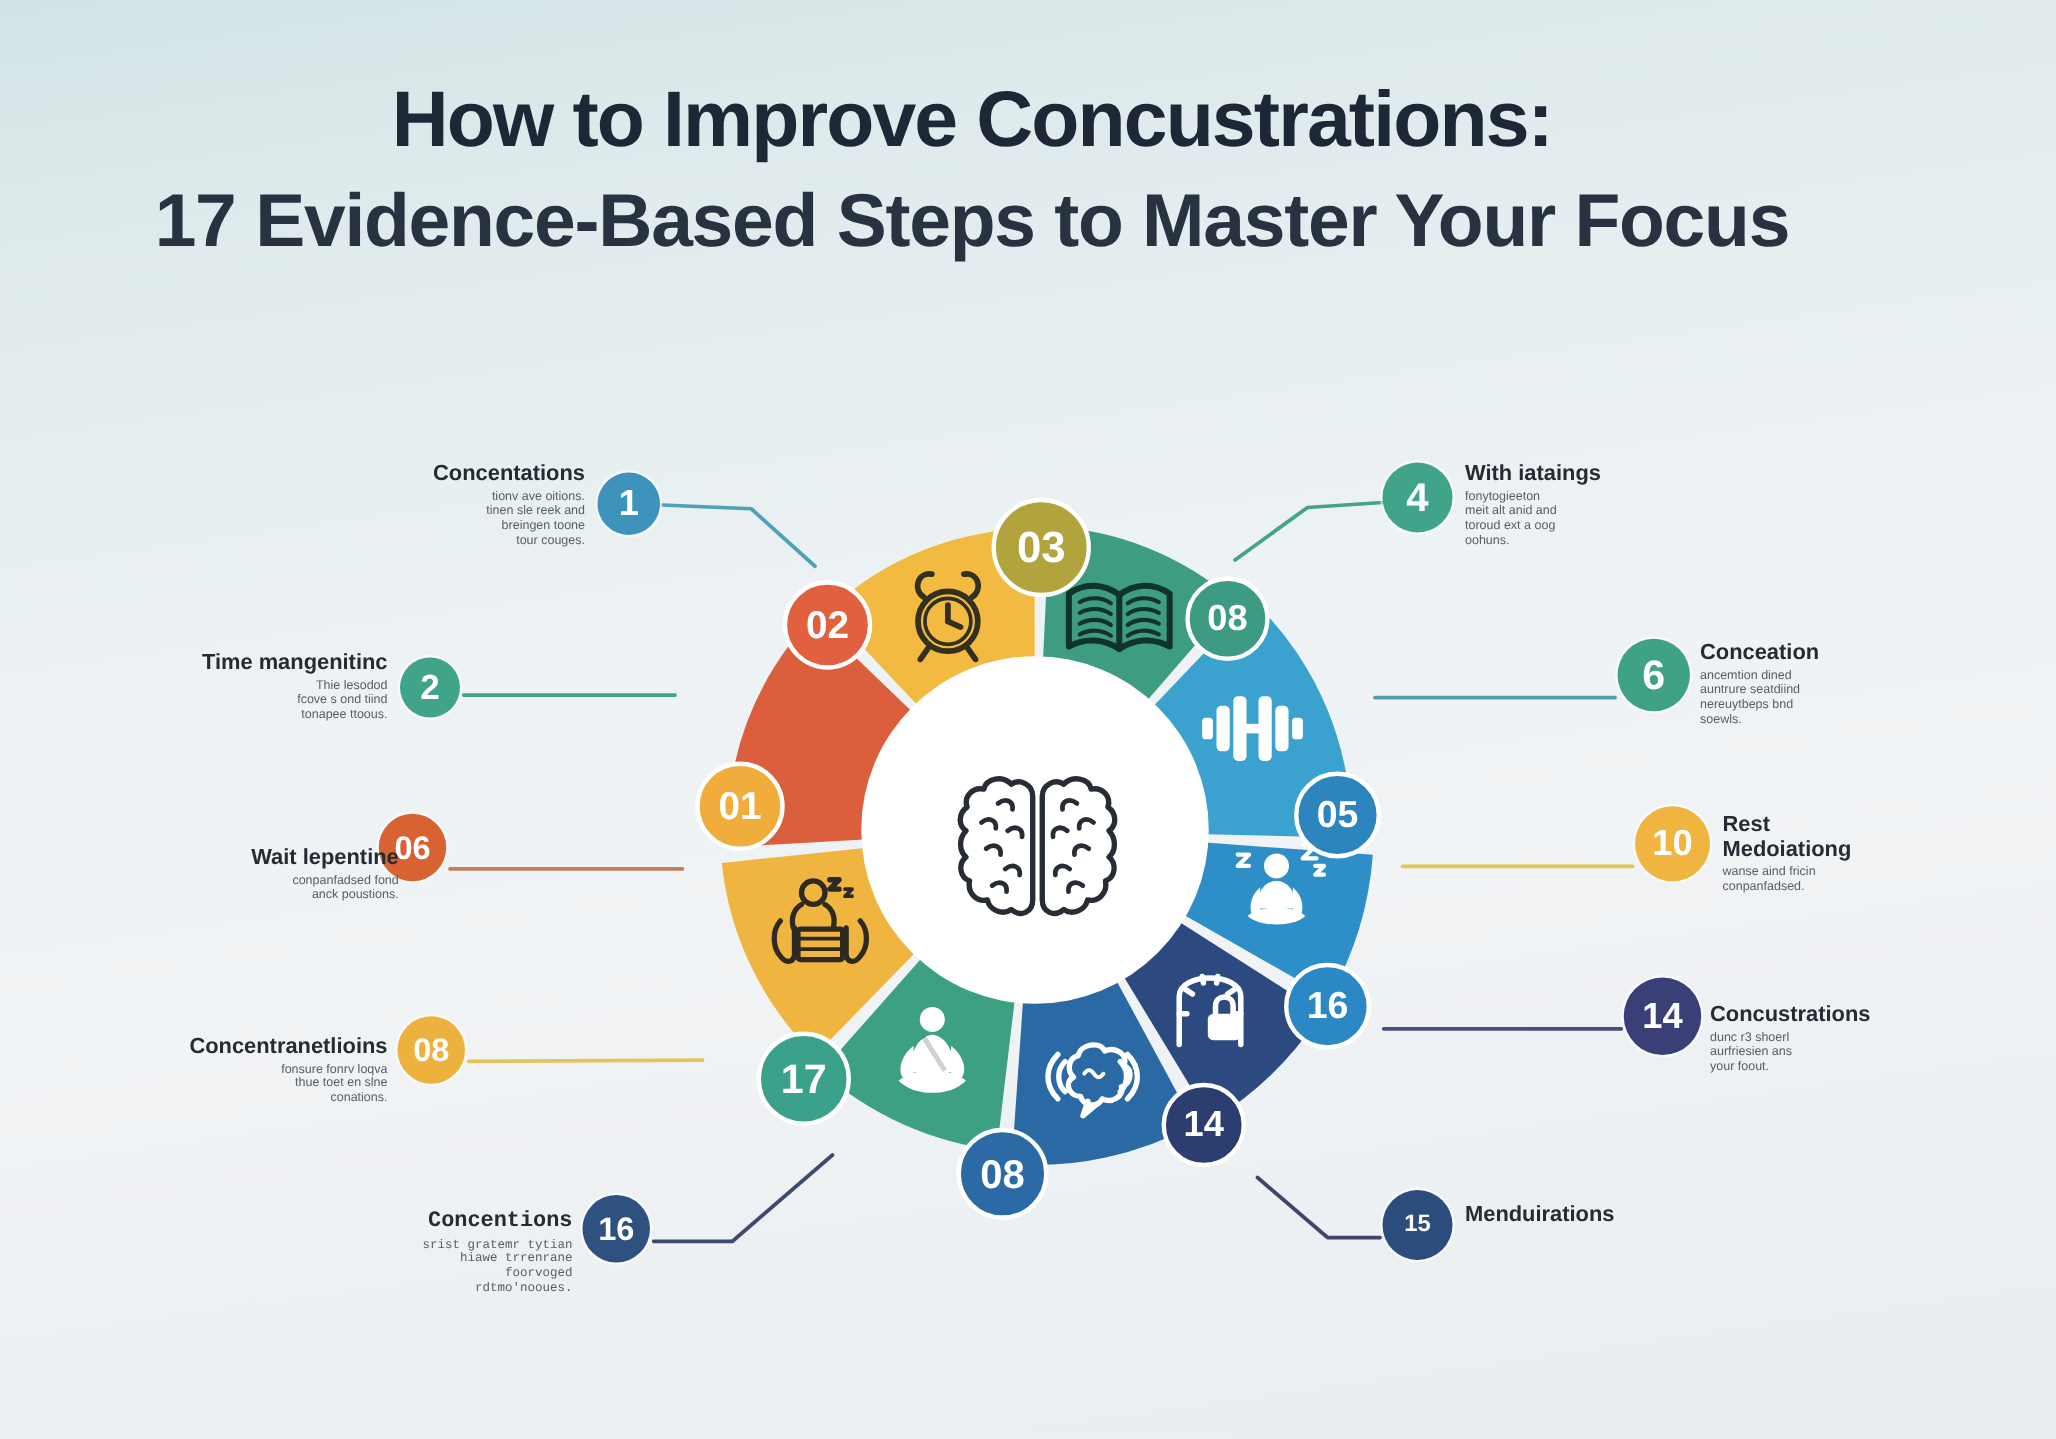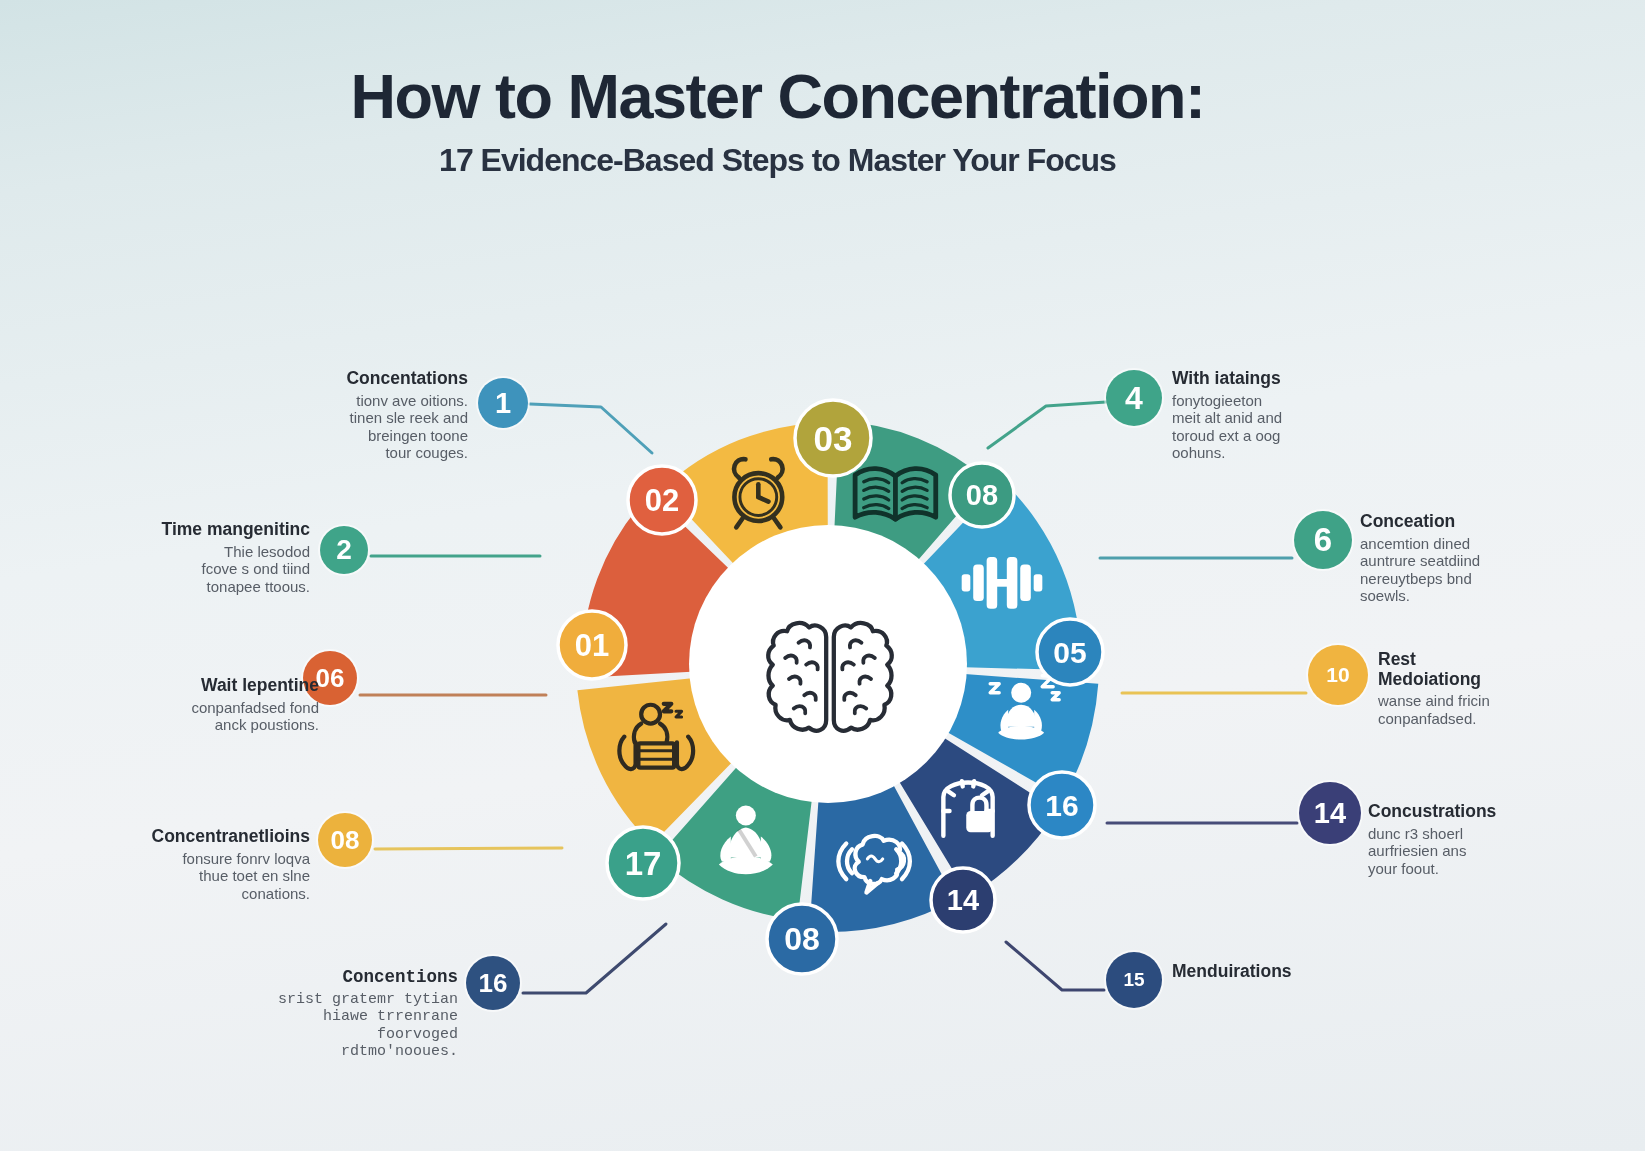--- a/index.html
+++ b/index.html
@@ -3,30 +3,30 @@
 <meta charset="utf-8">
 <style>
   html,body{margin:0;padding:0;background:#eef1f3;}
   .canvas{
     position:relative;width:1645px;height:1151px;overflow:hidden;
     font-family:"Liberation Sans",sans-serif;
     background:linear-gradient(172deg,#d2e3e5 0%,#dfeaec 14%,#edf2f4 42%,#f1f3f5 62%,#e8edf0 100%);
   }
   .hdr{position:absolute;top:60px;left:0;width:1555px;text-align:center;}
   .hdr h1{margin:0;font-size:63px;font-weight:bold;letter-spacing:-1.5px;color:#1e2735;}
-  .hdr h2{margin:10px 0 0 0;font-size:32px;font-weight:bold;letter-spacing:-1px;color:#293241;}
+  .hdr h2{margin:10px 0 0 0;font-size:60px;font-weight:bold;letter-spacing:-1px;color:#293241;}
   svg.layer{position:absolute;left:0;top:0;width:1645px;height:1151px;}
   .co-badge{
     position:absolute;border-radius:50%;color:#fff;font-weight:bold;
     display:flex;align-items:center;justify-content:center;
     box-shadow:0 0 0 2px rgba(255,255,255,0.55);
   }
   .co-text{position:absolute;max-width:250px;}
   .co-title{font-size:17.5px;font-weight:bold;color:#262b33;line-height:1.12;white-space:pre-line;}
-  .co-body{font-size:15px;color:#575d66;line-height:1.17;margin-top:3px;white-space:pre-line;}
+  .co-body{font-size:10px;color:#575d66;line-height:1.17;margin-top:3px;white-space:pre-line;}
   .co-text.L{text-align:right;}
   .co-text.R{text-align:left;}
   .wheel-badge-text{fill:#ffffff;font-weight:bold;font-family:"Liberation Sans",sans-serif;}
 </style>
 </head>
 <body>
 
 <svg width="0" height="0" style="position:absolute" aria-hidden="true">
   <defs>
     <symbol id="brain-icon" viewBox="0 0 130 130">
@@ -150,21 +150,21 @@
         <path d="M84,46 C91,54 91,68 84,76 C80,82 73,82 72,75 L72,52"></path>
         <rect x="31" y="53" width="38" height="26" rx="2"></rect>
         <path d="M31,61 h38 M31,70 h38" stroke-width="3.2"></path>
       </g>
     </symbol>
   </defs>
 </svg>
 
 <div class="canvas">
   <div class="hdr">
-    <h1>How to Master Concentration:</h1>
+    <h1>How to Improve Concustrations:</h1>
     <h2>17 Evidence-Based Steps to Master Your Focus</h2>
   </div>
 
   <svg class="layer" id="connector-layer" viewBox="0 0 1645 1151">
       <polyline points="530,404 601,407 652,453" fill="none" stroke="#4FA0B8" stroke-width="3" stroke-linejoin="round" stroke-linecap="round"></polyline>
       <polyline points="371,556 540,556" fill="none" stroke="#43A38B" stroke-width="3" stroke-linejoin="round" stroke-linecap="round"></polyline>
       <polyline points="360,695 546,695" fill="none" stroke="#C08058" stroke-width="3" stroke-linejoin="round" stroke-linecap="round"></polyline>
       <polyline points="375,849 562,848" fill="none" stroke="#E6C45C" stroke-width="3" stroke-linejoin="round" stroke-linecap="round"></polyline>
       <polyline points="523,993 586,993 666,924" fill="none" stroke="#3E4A6F" stroke-width="3" stroke-linejoin="round" stroke-linecap="round"></polyline>
       <polyline points="1106,402 1046,406 988,448" fill="none" stroke="#43A38B" stroke-width="3" stroke-linejoin="round" stroke-linecap="round"></polyline>
@@ -277,21 +277,21 @@
 oohuns.</div>
       </div>
       <div class="co-badge" style="left: 1294px; top: 511px; width: 58px; height: 58px; background: rgb(63, 162, 135); font-size: 33px;">6</div>
       <div class="co-text R" style="left: 1360px; top: 512px;">
         <div class="co-title">Conceation</div>
         <div class="co-body">ancemtion dined
 auntrure seatdiind
 nereuytbeps bnd
 soewls.</div>
       </div>
-      <div class="co-badge" style="left: 1308px; top: 645px; width: 60px; height: 60px; background: rgb(240, 180, 64); font-size: 21px;">10</div>
+      <div class="co-badge" style="left: 1308px; top: 645px; width: 60px; height: 60px; background: rgb(240, 180, 64); font-size: 29px;">10</div>
       <div class="co-text R" style="left: 1378px; top: 650px;">
         <div class="co-title">Rest
 Medoiationg</div>
         <div class="co-body">wanse aind fricin
 conpanfadsed.</div>
       </div>
       <div class="co-badge" style="left: 1299px; top: 782px; width: 62px; height: 62px; background: rgb(58, 63, 119); font-size: 29px;">14</div>
       <div class="co-text R" style="left: 1368px; top: 802px;">
         <div class="co-title">Concustrations</div>
         <div class="co-body">dunc r3 shoerl

